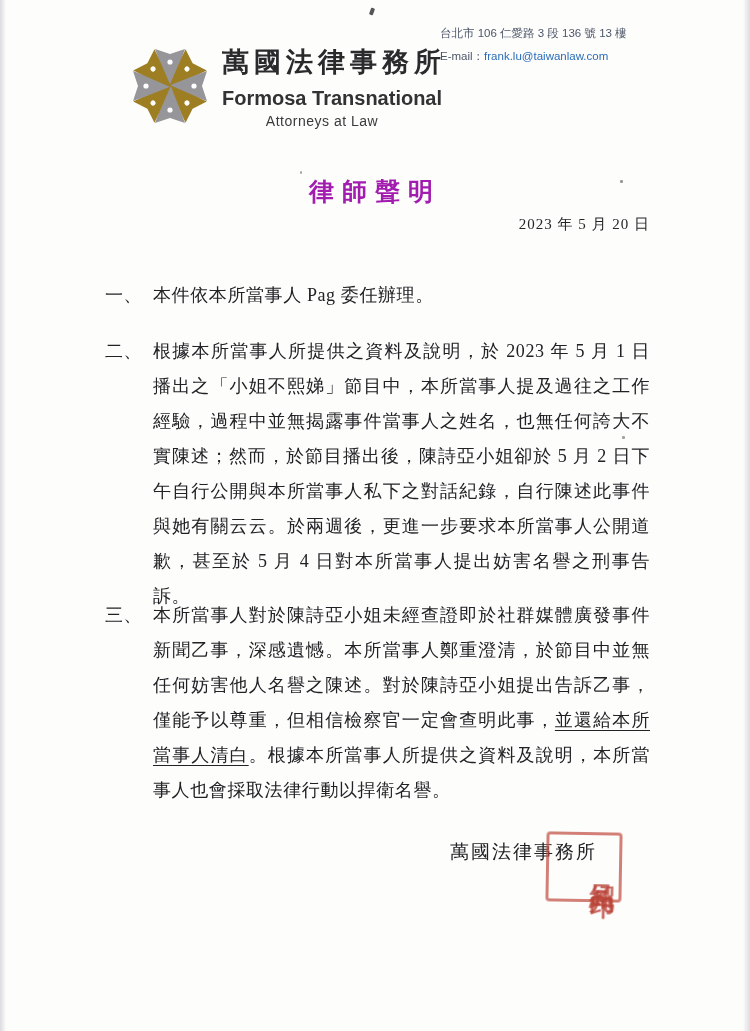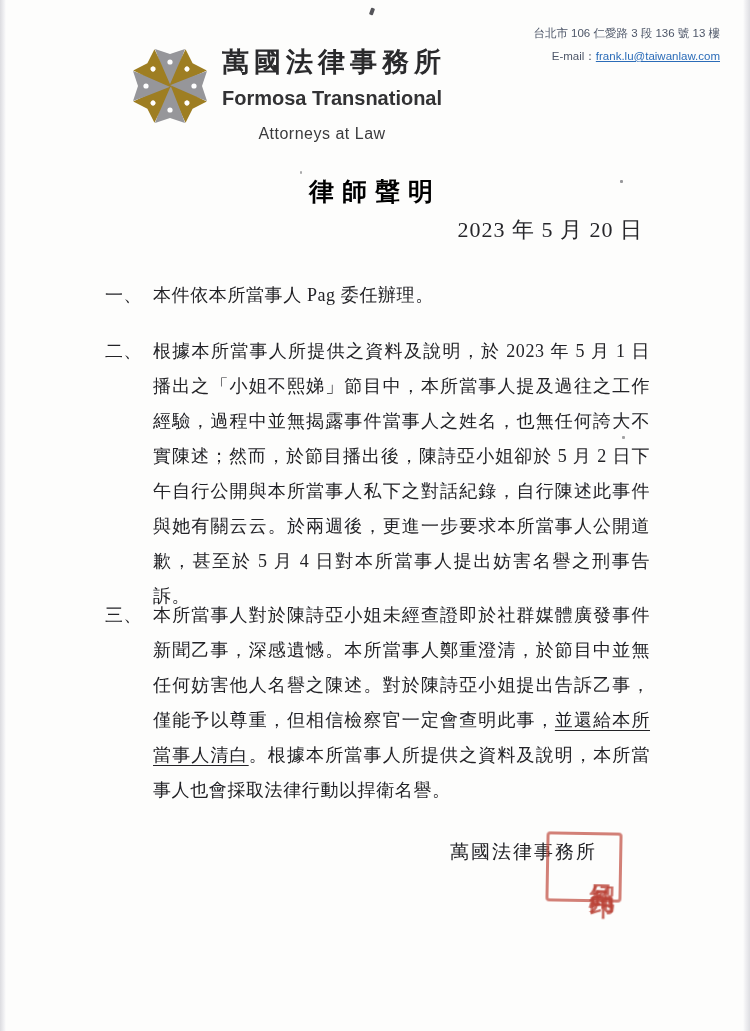--- a/index.html
+++ b/index.html
@@ -17,34 +17,34 @@
                 background:linear-gradient(to right,#dcdce0,#f2f2f4 70%,rgba(255,255,255,0)); }
   .edge-right { position:absolute; right:0; top:0; width:7px; height:1031px;
                 background:linear-gradient(to left,#dedee2,#f2f2f4 70%,rgba(255,255,255,0)); }
 
   
   .logo { position:absolute; left:128px; top:44px; width:84px; height:84px; }
   .firm-block { position:absolute; left:222px; top:44px; width:200px; text-align:center; }
   .firm-zh { font-size:27px; font-weight:bold; letter-spacing:5px; color:#2a2a2c; white-space:nowrap; }
   .firm-en { margin-top:7px; font-family:"Liberation Sans","DejaVu Sans",sans-serif;
              font-size:20px; font-weight:bold; color:#323234; white-space:nowrap; }
-  .firm-sub { margin-top:15px; font-family:"Liberation Sans","DejaVu Sans",sans-serif;
-              font-size:16px; color:#3a3a3c; letter-spacing:0.5px; }
+  .firm-sub { margin-top:3px; font-family:"Liberation Sans","DejaVu Sans",sans-serif;
+              font-size:14px; color:#3a3a3c; letter-spacing:0.5px; }
 
   .contact { position:absolute; left:440px; top:26px; width:280px;
              font-family:"Liberation Sans","DejaVu Sans",sans-serif;
-             font-size:11.5px; color:#4d5668;text-align:right; }
+             font-size:11.5px; color:#4d5668; }
   .contact-row { margin-bottom:8px; line-height:15px; white-space:nowrap; }
-  .contact-link { color:#2b6cb8; text-decoration:underline; cursor:pointer; }
+  .contact-link { color:#2b6cb8; cursor:pointer; }
 
   
   .doc-title { position:absolute; top:175px; left:0; width:750px; text-align:center;
-               font-size:25px; font-weight:bold; letter-spacing:8px; color:#000000; }
-  .doc-date  { position:absolute; top:215px; right:107px;
-               font-size:22px; color:#26262a; letter-spacing:1px;text-align:right; }
+               font-size:25px; font-weight:bold; letter-spacing:8px; color:#a21caf; }
+  .doc-date  { position:absolute; top:215px; right:100px;
+               font-size:15px; color:#26262a; letter-spacing:1px;text-align:right; }
 
   .para { position:absolute; left:105px; width:545px; display:flex;
           font-size:18px; line-height:35px; letter-spacing:0.6px; color:#222226; }
   .para .num { flex:0 0 48px; }
   .para .txt { flex:1; text-align:justify; }
   .p1 { top:278px; }
   .p2 { top:334px; }
   .p3 { top:598px; }
   .u-phrase { text-decoration:underline; text-underline-offset:4px; }
 

